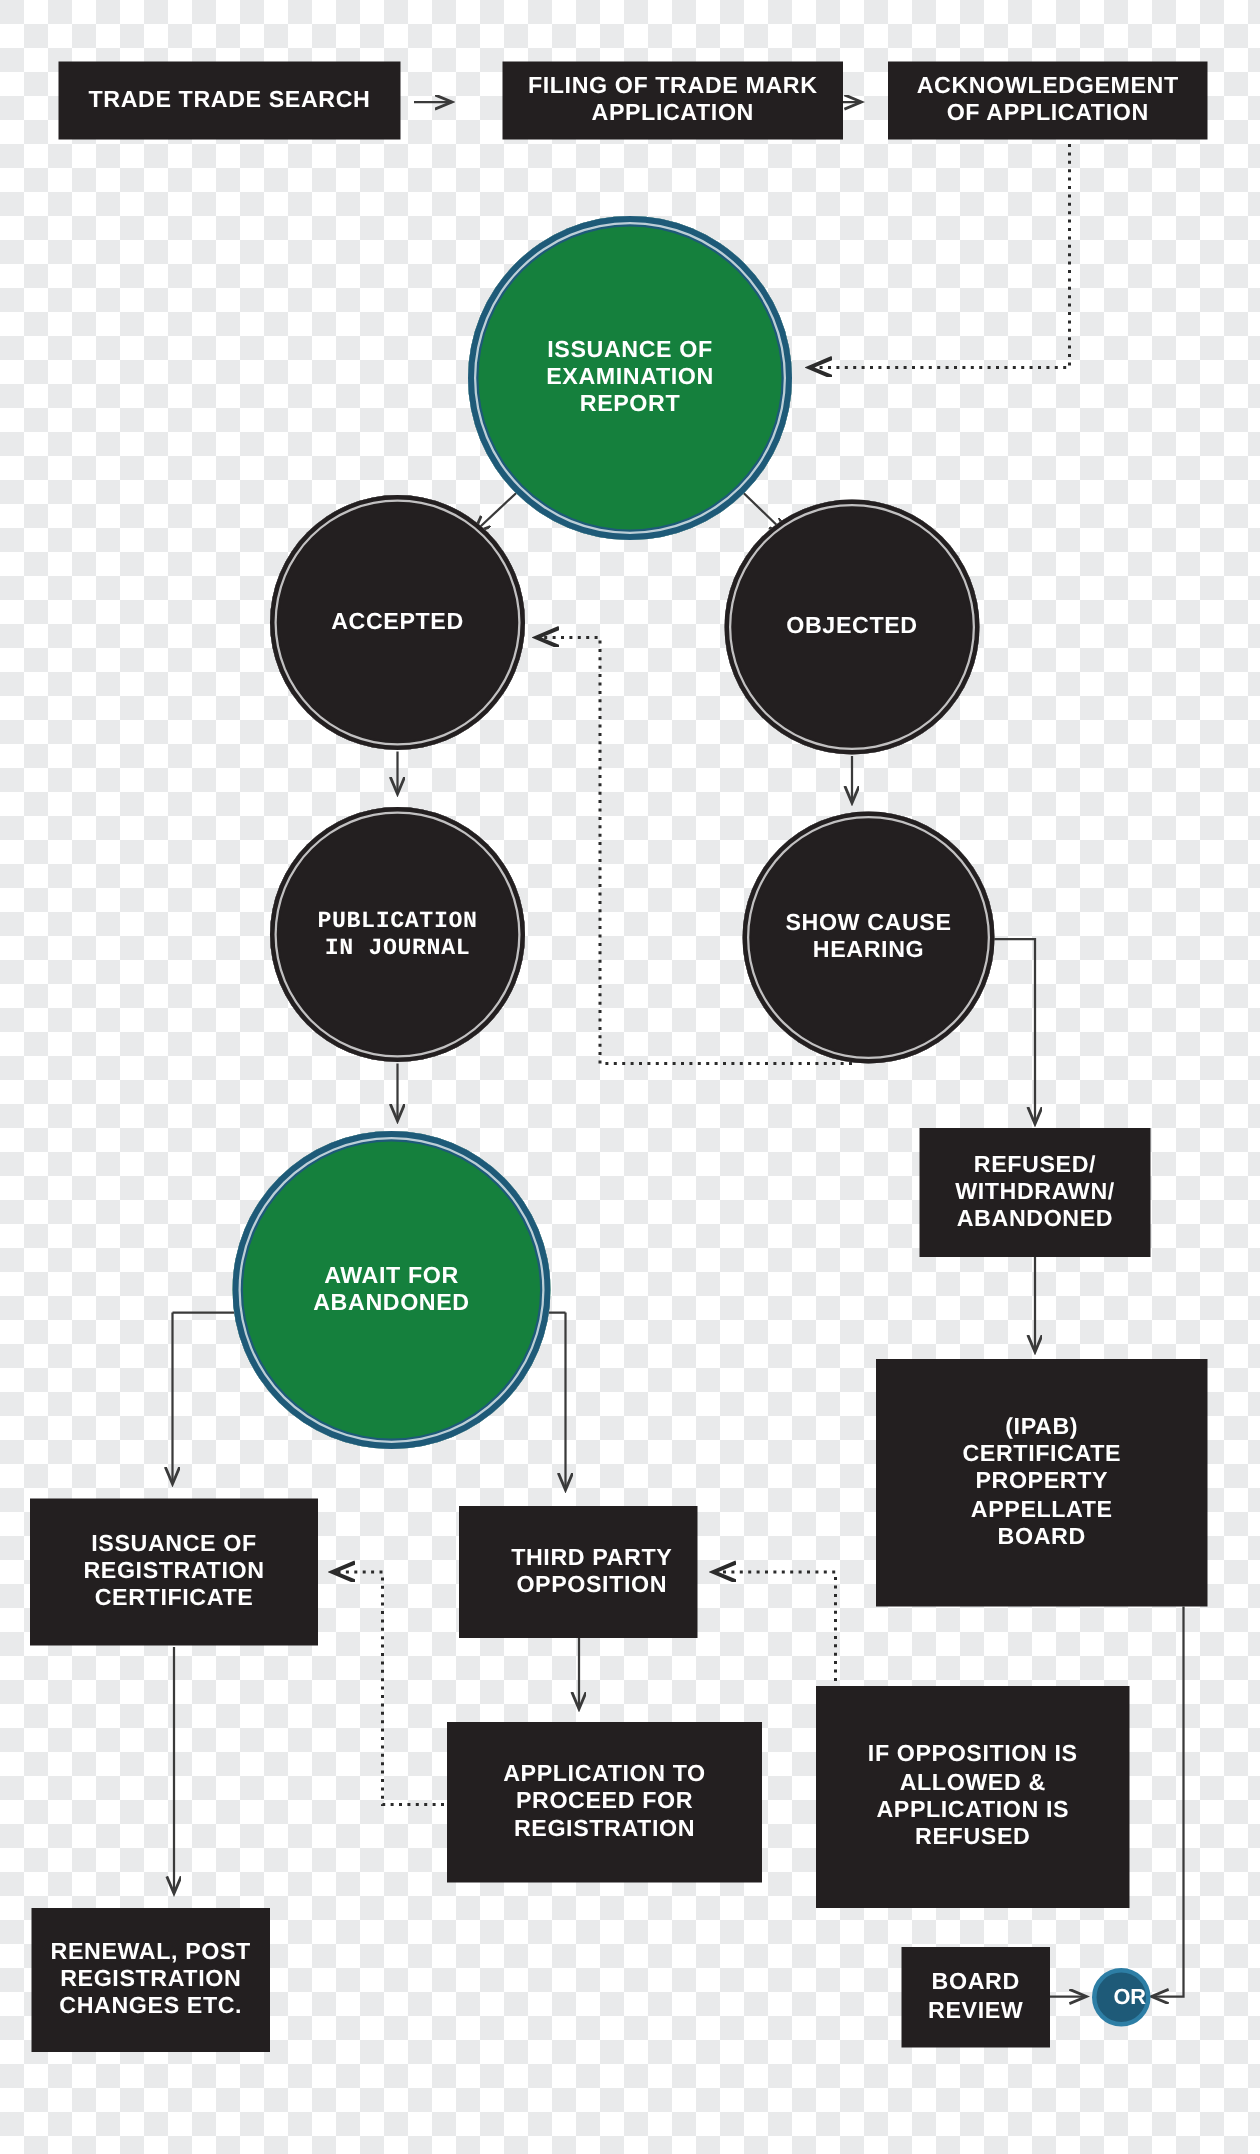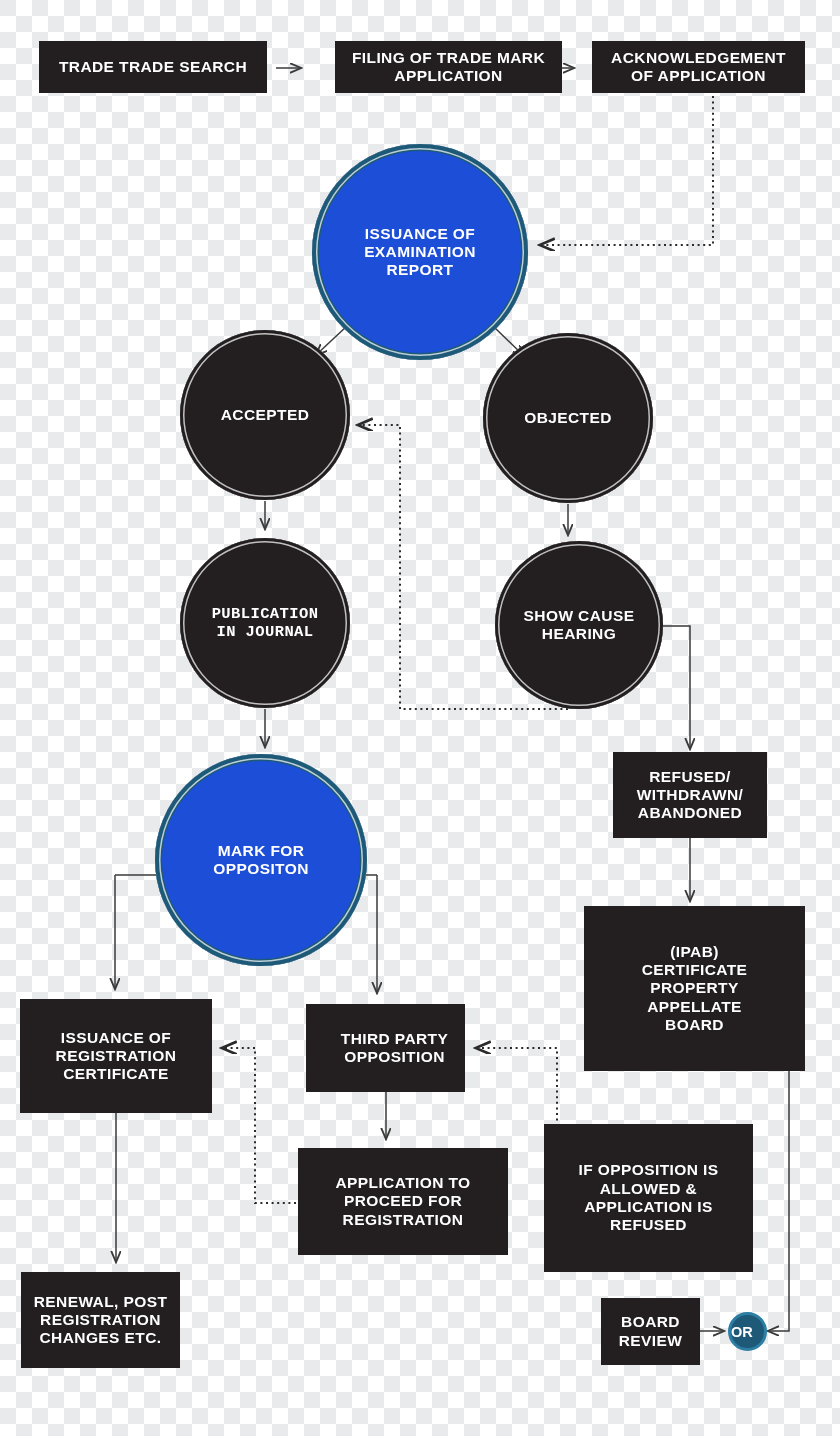--- a/index.html
+++ b/index.html
@@ -30,30 +30,30 @@
     padding:4px 6px;
   }
   .circle{
     border-radius:50%;
   }
   .circle.dark{
     background:#231f20;
     box-shadow: inset 0 0 0 3px #231f20, inset 0 0 0 4.5px rgba(255,255,255,.72), inset 0 0 0 6px #231f20;
   }
   .circle.blue{
-    background:#1d4ed8;
+    background:#15803d;
     box-shadow: inset 0 0 0 4px #1e5a78, inset 0 0 0 5.5px rgba(255,255,255,.70), inset 0 0 0 7px #1e5a78;
   }
   .or-badge{
     position:absolute;
     border-radius:50%;
     background:#1e5a78;
     border:3px solid #2d7ea5;
     color:#ffffff;
-    display:flex;align-items:center;justify-content:flex-start;
+    display:flex;align-items:center;justify-content:flex-end;
     font-weight:bold;
     box-sizing:border-box;
   }
   .t14{font-size:14.5px;}
   .t15{font-size:15.5px;}
 </style>
 </head>
 <body>
 
 <div id="canvas">
@@ -135,32 +135,32 @@
 
   <div class="node circle dark t15" style="left:180px;top:538px;width:170px;height:170px;font-family:Liberation Mono, monospace;">
     <span style="width:132px;">PUBLICATION IN JOURNAL</span>
   </div>
 
   <div class="node circle dark t15" style="left:495px;top:541px;width:168px;height:168px;">
     <span style="width:130px;">SHOW CAUSE HEARING</span>
   </div>
 
   <div class="node circle blue t15" style="left:155px;top:754px;width:212px;height:212px;">
-    <span style="width:130px;">MARK FOR OPPOSITON</span>
+    <span style="width:130px;">AWAIT FOR ABANDONED</span>
   </div>
 
   <div class="node box t15" style="left:613px;top:752px;width:154px;height:86px;">
     <span>REFUSED/ WITHDRAWN/ ABANDONED</span>
   </div>
 
   <div class="node box t15" style="left:584px;top:906px;width:221px;height:165px;">
     <span style="width:150px;">(IPAB) CERTIFICATE PROPERTY APPELLATE BOARD</span>
   </div>
 
-  <div class="node box t15" style="left:20px;top:999px;width:192px;height:114px;">
+  <div class="node box t15" style="left:20px;top:999px;width:192px;height:98px;">
     <span>ISSUANCE OF REGISTRATION CERTIFICATE</span>
   </div>
 
   <div class="node box t15" style="left:306px;top:1004px;width:159px;height:88px;padding-left:24px;">
     <span>THIRD PARTY OPPOSITION</span>
   </div>
 
   <div class="node box t15" style="left:298px;top:1148px;width:210px;height:107px;">
     <span>APPLICATION TO PROCEED FOR REGISTRATION</span>
   </div>

